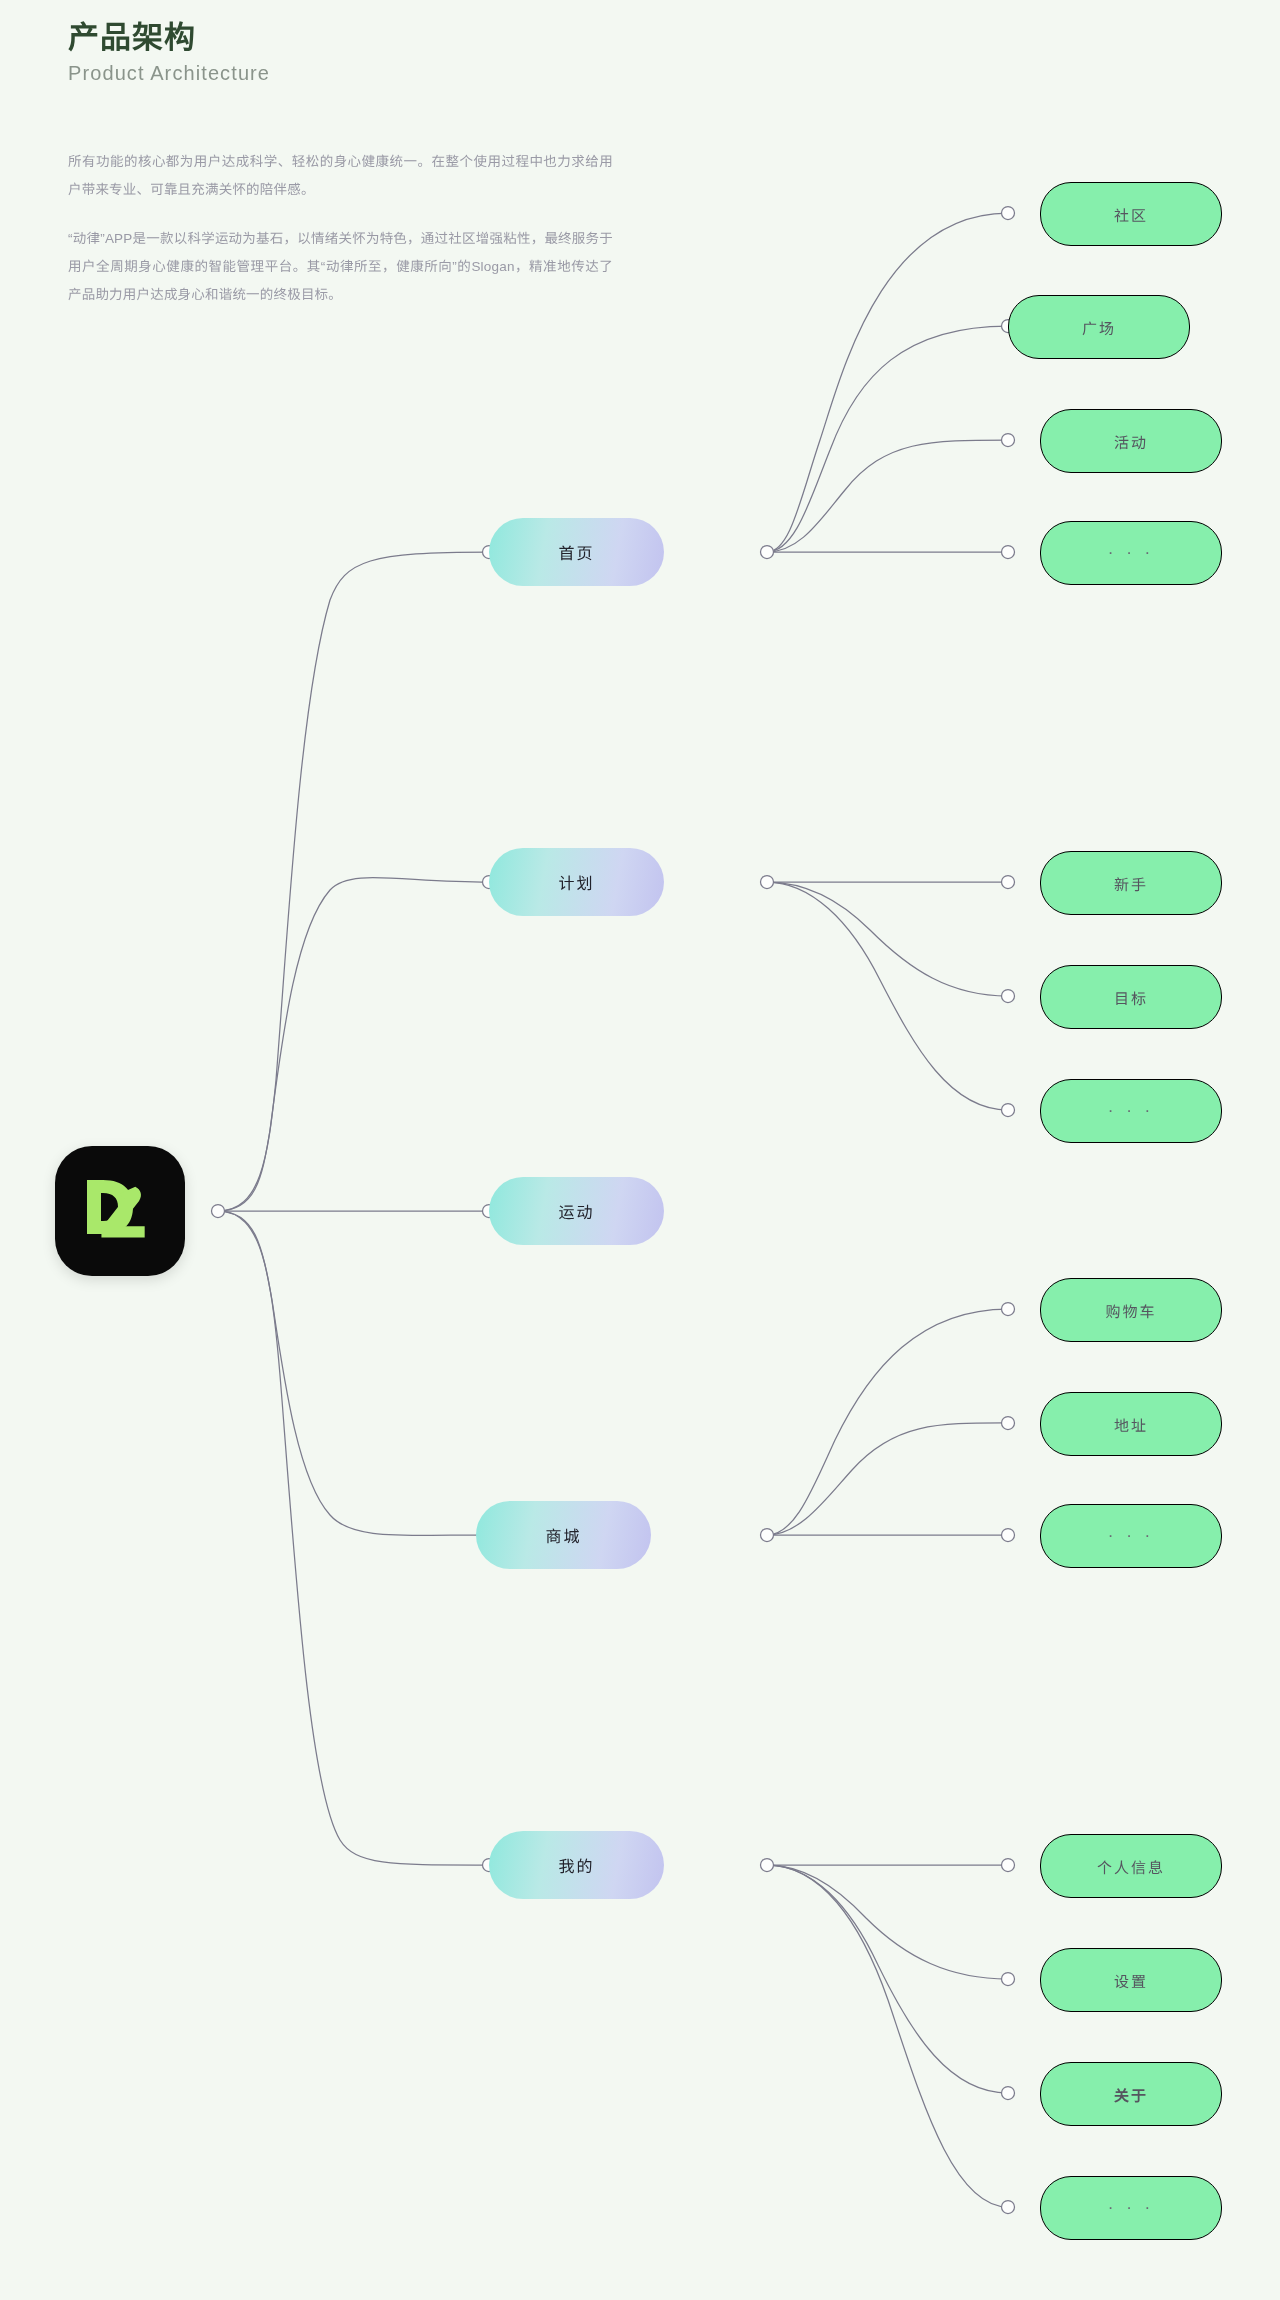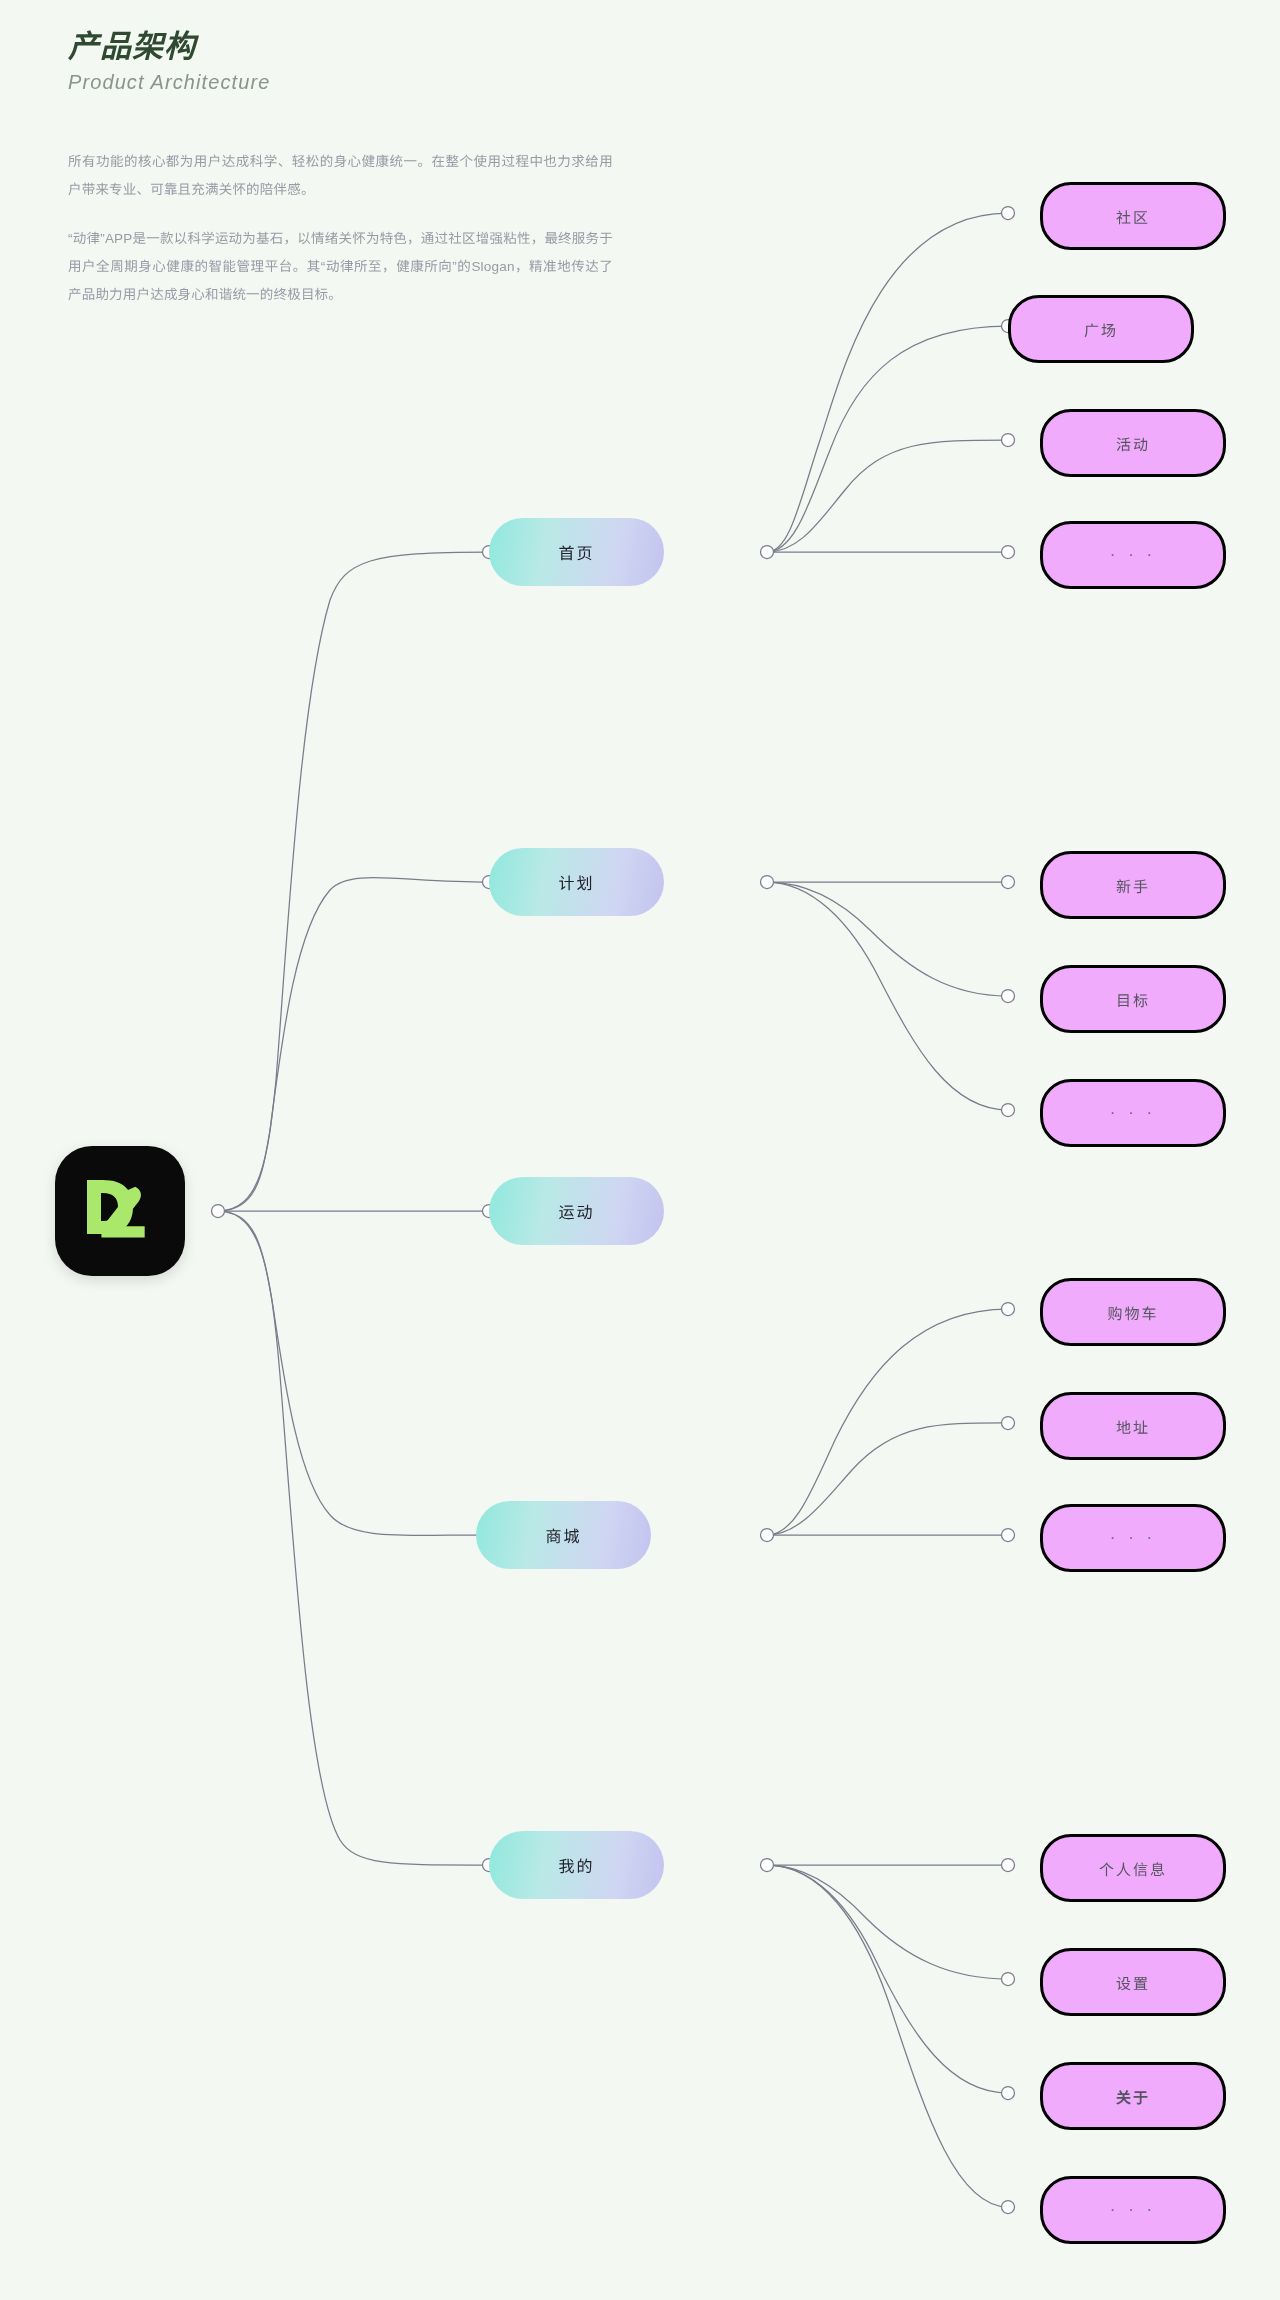--- a/index.html
+++ b/index.html
@@ -7,21 +7,21 @@
   body{
     width:1280px;
     height:2300px;
     background:#f3f8f2;
     font-family:"Liberation Sans","DejaVu Sans",sans-serif;
     position:relative;
     overflow:hidden;
   }
 
   
-  #header{position:absolute;left:68px;top:28px;width:560px;font-style:italic;}
+  #header{position:absolute;left:68px;top:19px;width:560px;}
   #title{
     font-size:31px;
     font-weight:bold;
     color:#2f4a31;
     letter-spacing:1px;
     line-height:1.2;
     margin:0;
   }
   #subtitle{
     font-size:20px;
@@ -71,22 +71,22 @@
     font-size:16px;
     color:#22222b;
     letter-spacing:2px;
   }
 
   
   .pill2{
     position:absolute;
     width:180px;height:62px;
     border-radius:31px;
-    background:#f0abfc;
-    border:3px solid #000000;
+    background:#86efac;
+    border:1px solid #000000;
     display:flex;align-items:center;justify-content:center;
     font-size:15px;
     color:#55555f;
     letter-spacing:2px;
   }
   .pill2.ellipsis{
     letter-spacing:4px;
     font-size:17px;
     color:#6a6a74;
   }

